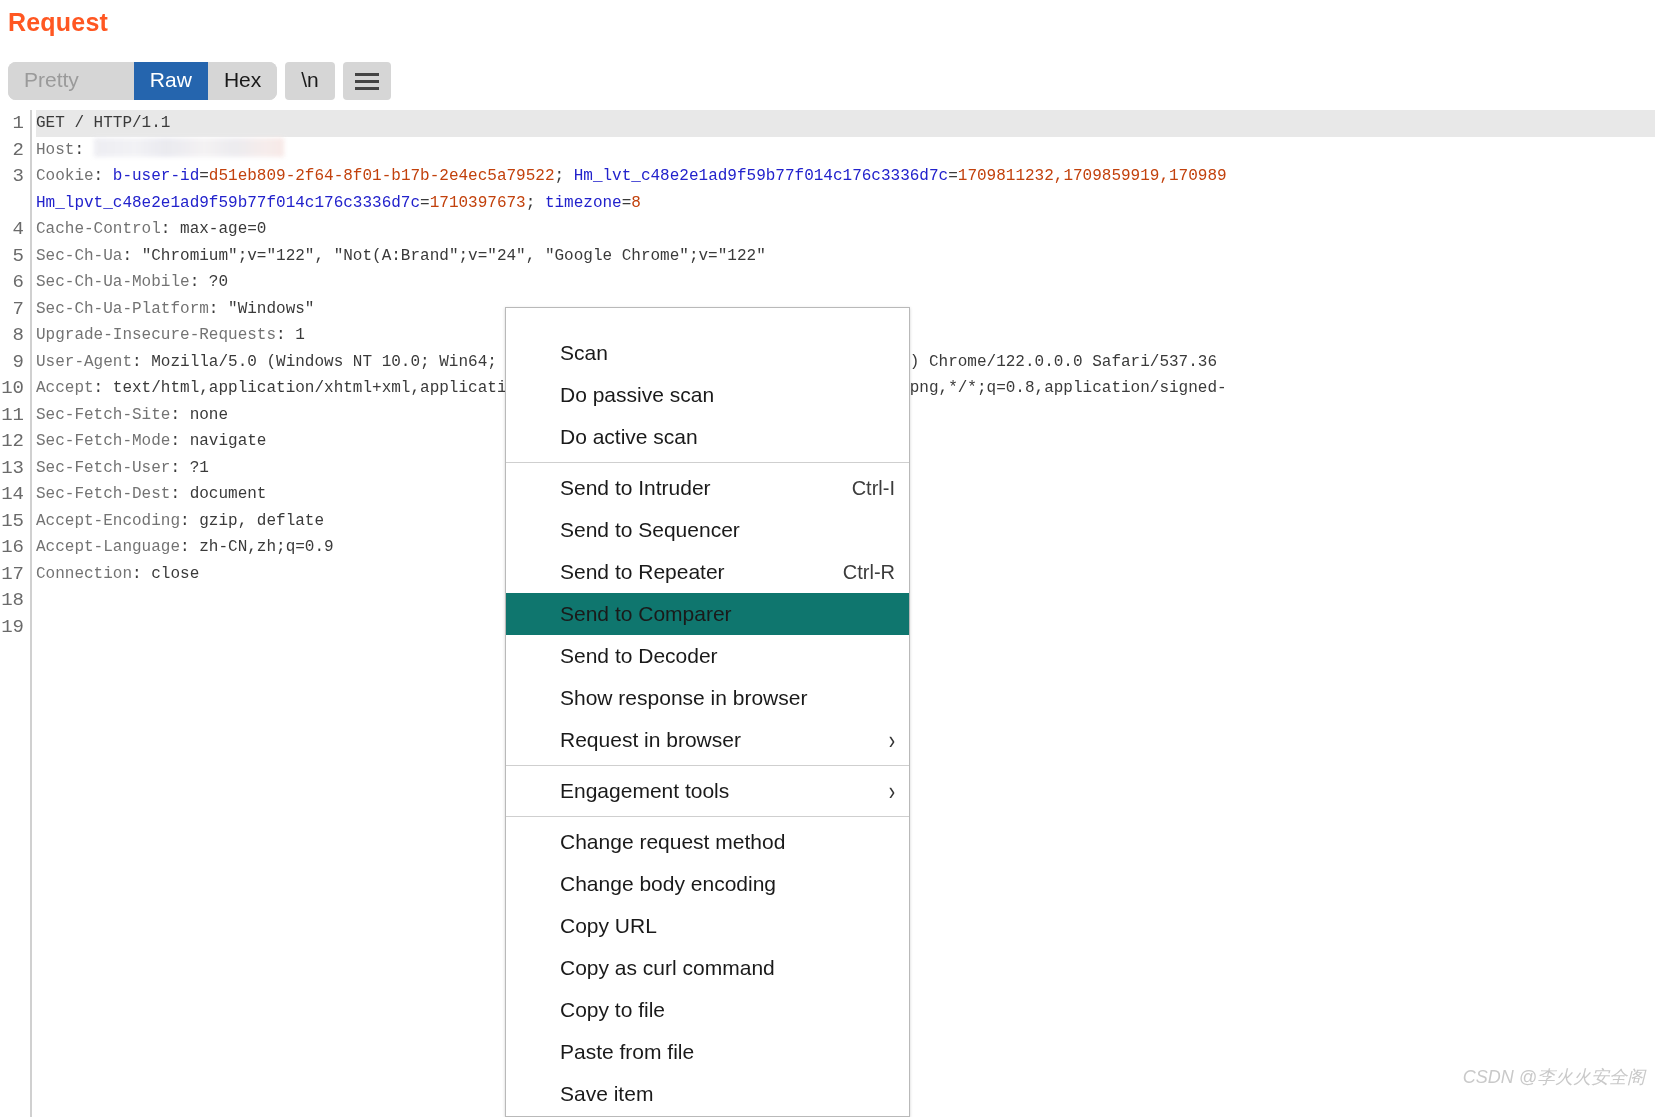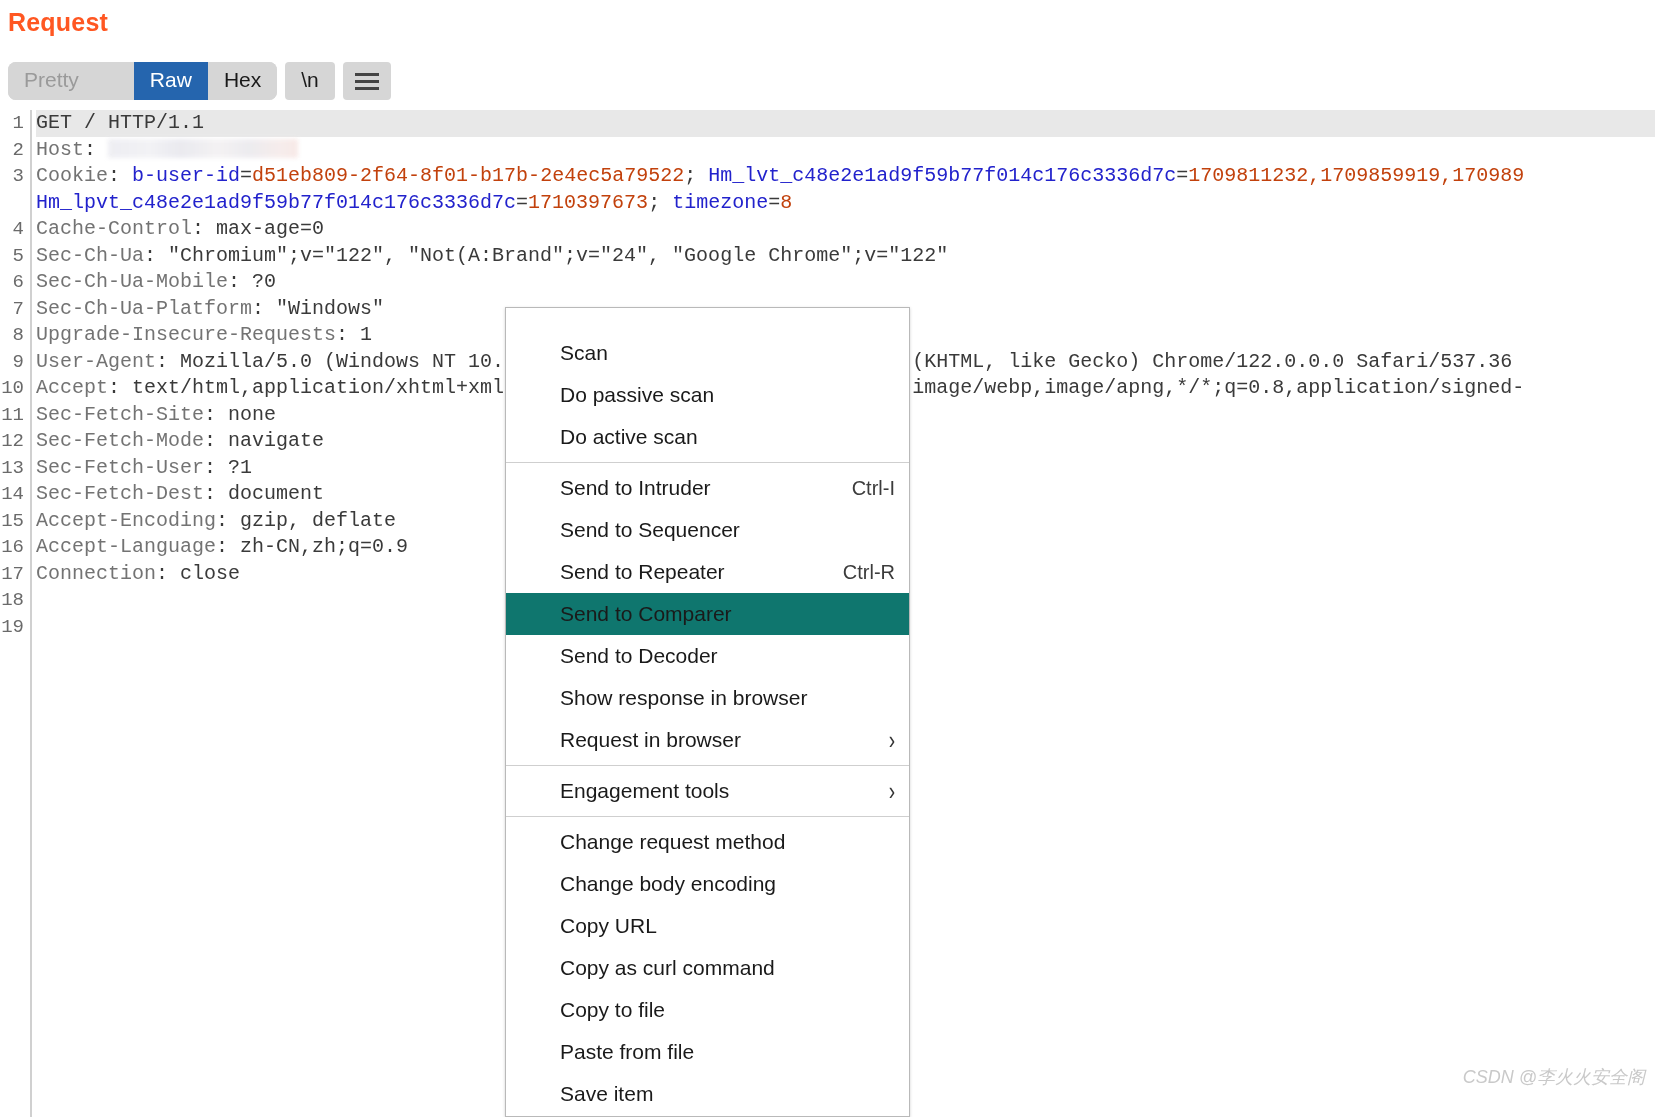--- a/index.html
+++ b/index.html
@@ -118,21 +118,21 @@
     line-height: 26px;
     height: 26px;
   }
   #code {
     position: absolute;
     left: 36px;
     top: 0;
     right: 0;
     bottom: 0;
     font-family: "Liberation Mono", monospace;
-    font-size: 20px;
+    font-size: 16px;
     line-height: 26.5px;
     white-space: pre;
     color: #222;
   }
   .code-line {
     height: 26.5px;
     white-space: pre;
   }
   .code-line.first {
     background: #e8e8e8;

